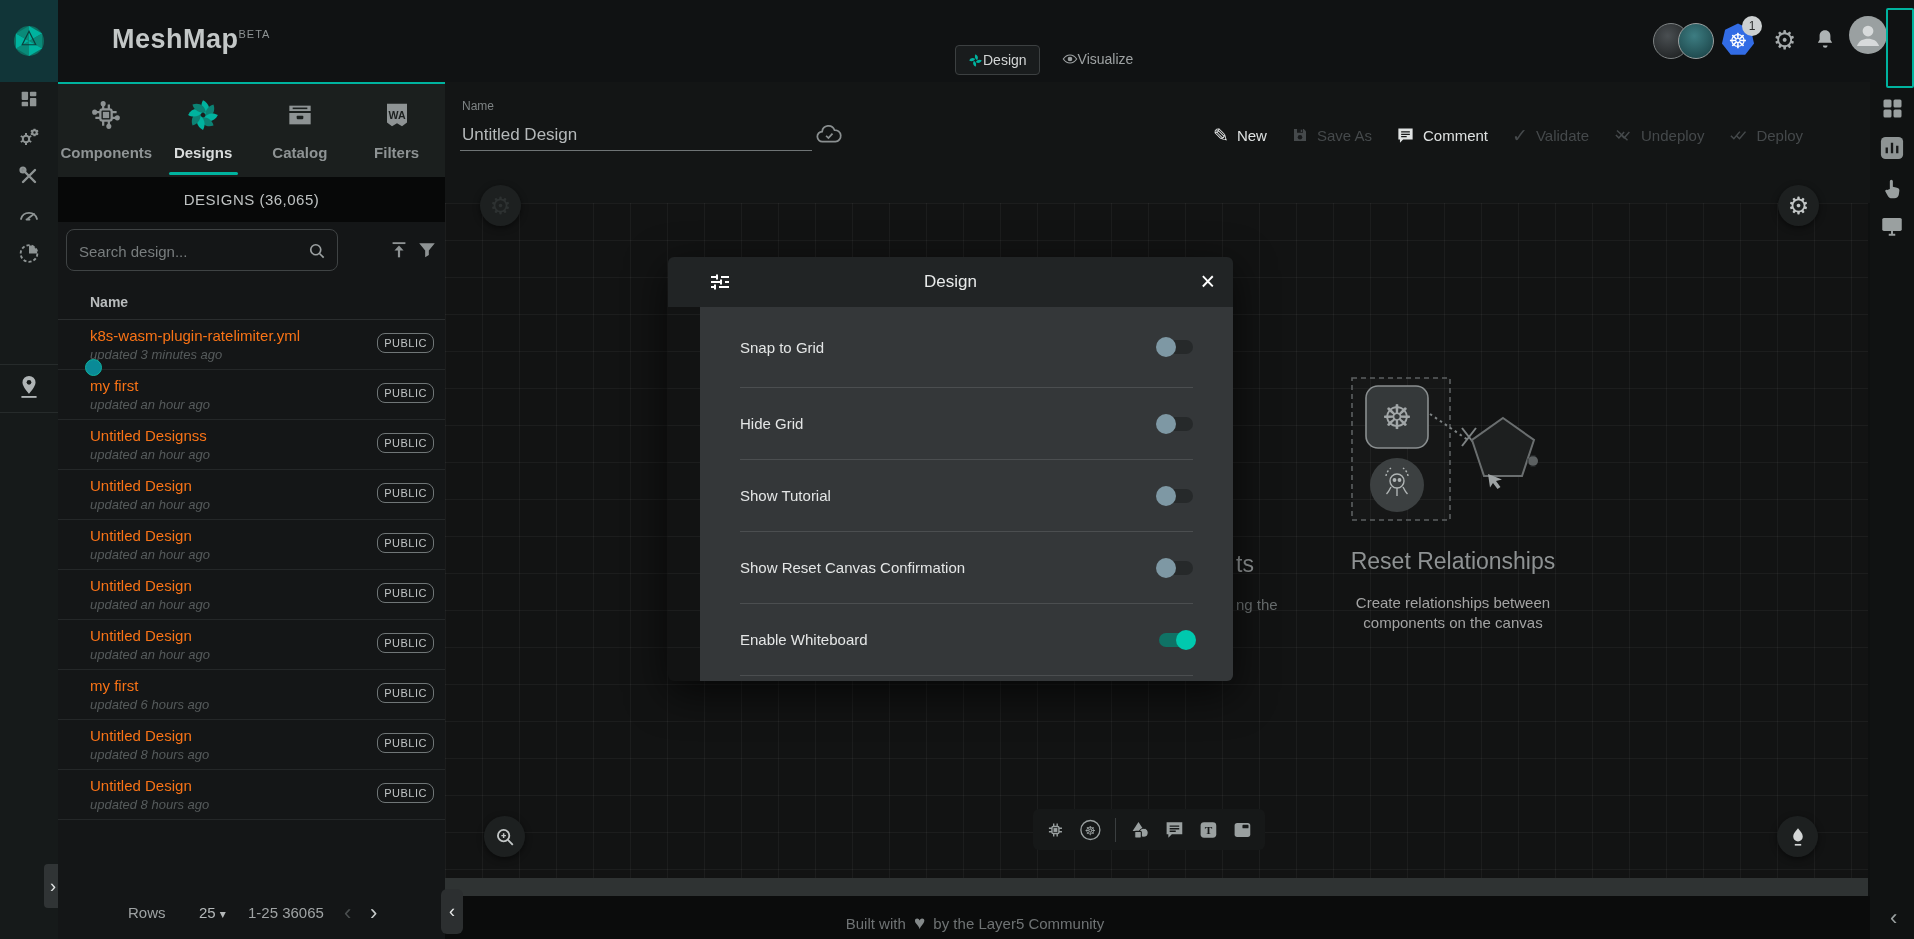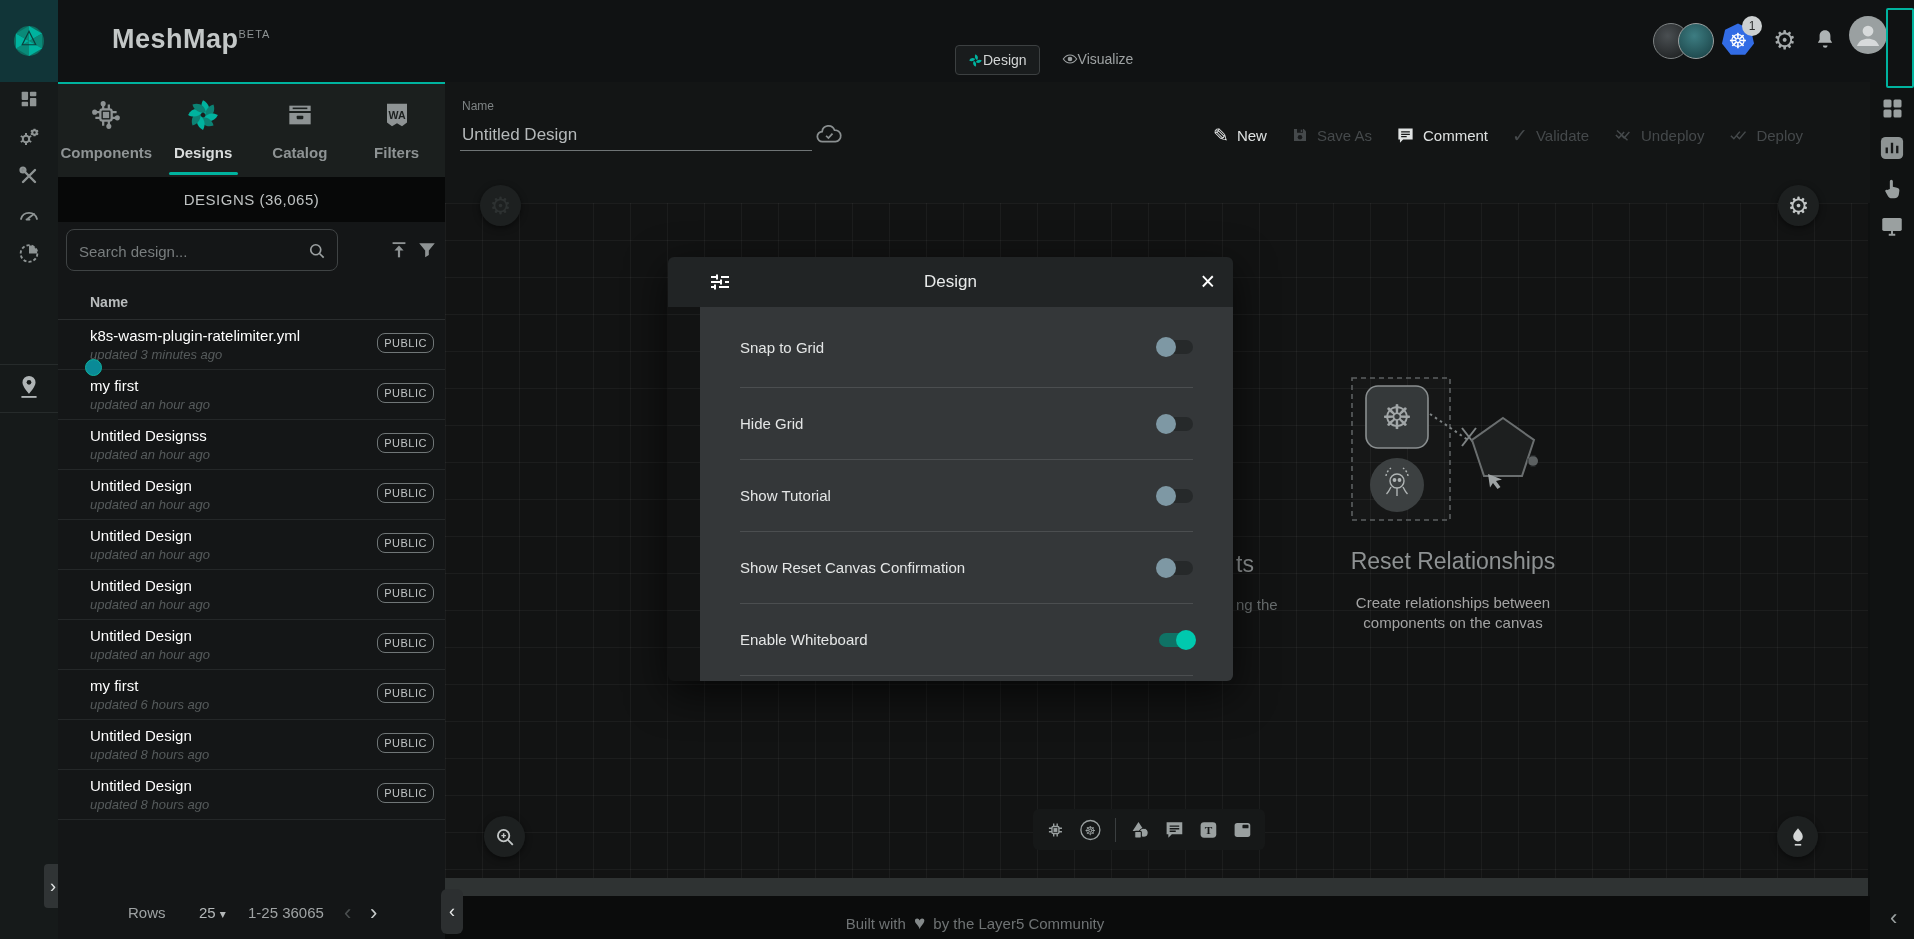--- a/index.html
+++ b/index.html
@@ -33,21 +33,21 @@
       font-size:15px;letter-spacing:.5px;display:flex;align-items:center;justify-content:center;}
   #searchrow{position:absolute;left:0;top:140px;width:387px;height:58px;}
   #search-box{position:absolute;left:8px;top:7px;width:272px;height:42px;border:1px solid #3f4344;border-radius:8px;
       background:transparent;box-sizing:border-box;}
   #search-input{position:absolute;left:10px;top:1px;width:260px;height:38px;background:transparent;border:none;outline:none;
       color:#9ca1a2;font-size:15px;font-family:"Liberation Sans",sans-serif;}
   #search-input::placeholder{color:#787d7e;}
   #col-hdr{position:absolute;left:32px;top:212px;font-size:14px;font-weight:bold;color:#b9bcbd;}
   #rows{position:absolute;left:0;top:237px;width:387px;border-top:1px solid #2a2d2e;}
   .design-row{position:relative;width:387px;height:49px;border-bottom:1px solid #242728;}
-  .row-name{position:absolute;left:32px;top:7px;font-size:15px;color:#ffffff;white-space:nowrap;}
+  .row-name{position:absolute;left:32px;top:7px;font-size:15px;color:#f97316;white-space:nowrap;}
   .row-upd{position:absolute;left:32px;top:27px;font-size:13px;font-style:italic;color:#565b5c;}
   .row-badge{position:absolute;right:11px;top:13px;border:1px solid #70767 7;border:1px solid #707677;border-radius:8px;
       font-size:11px;color:#c0c4c5;padding:3px 6px;letter-spacing:.5px;}
   .avatar-dot{position:absolute;left:27px;bottom:-7px;width:15px;height:15px;border-radius:50%;background:#0a8a97;border:1px solid #0c3;border:1px solid #0fb3a0;}
   #side-foot{position:absolute;left:0;top:813px;width:387px;height:44px;font-size:15px;color:#9fa3a4;}
   
   #name-strip{left:445px;top:82px;width:1425px;height:121px;background:#131515;}
   #grid{left:445px;top:203px;width:1423px;height:675px;background-color:#121313;
       background-image:linear-gradient(rgba(255,255,255,.045) 1px,transparent 1px),
                        linear-gradient(90deg,rgba(255,255,255,.045) 1px,transparent 1px);

